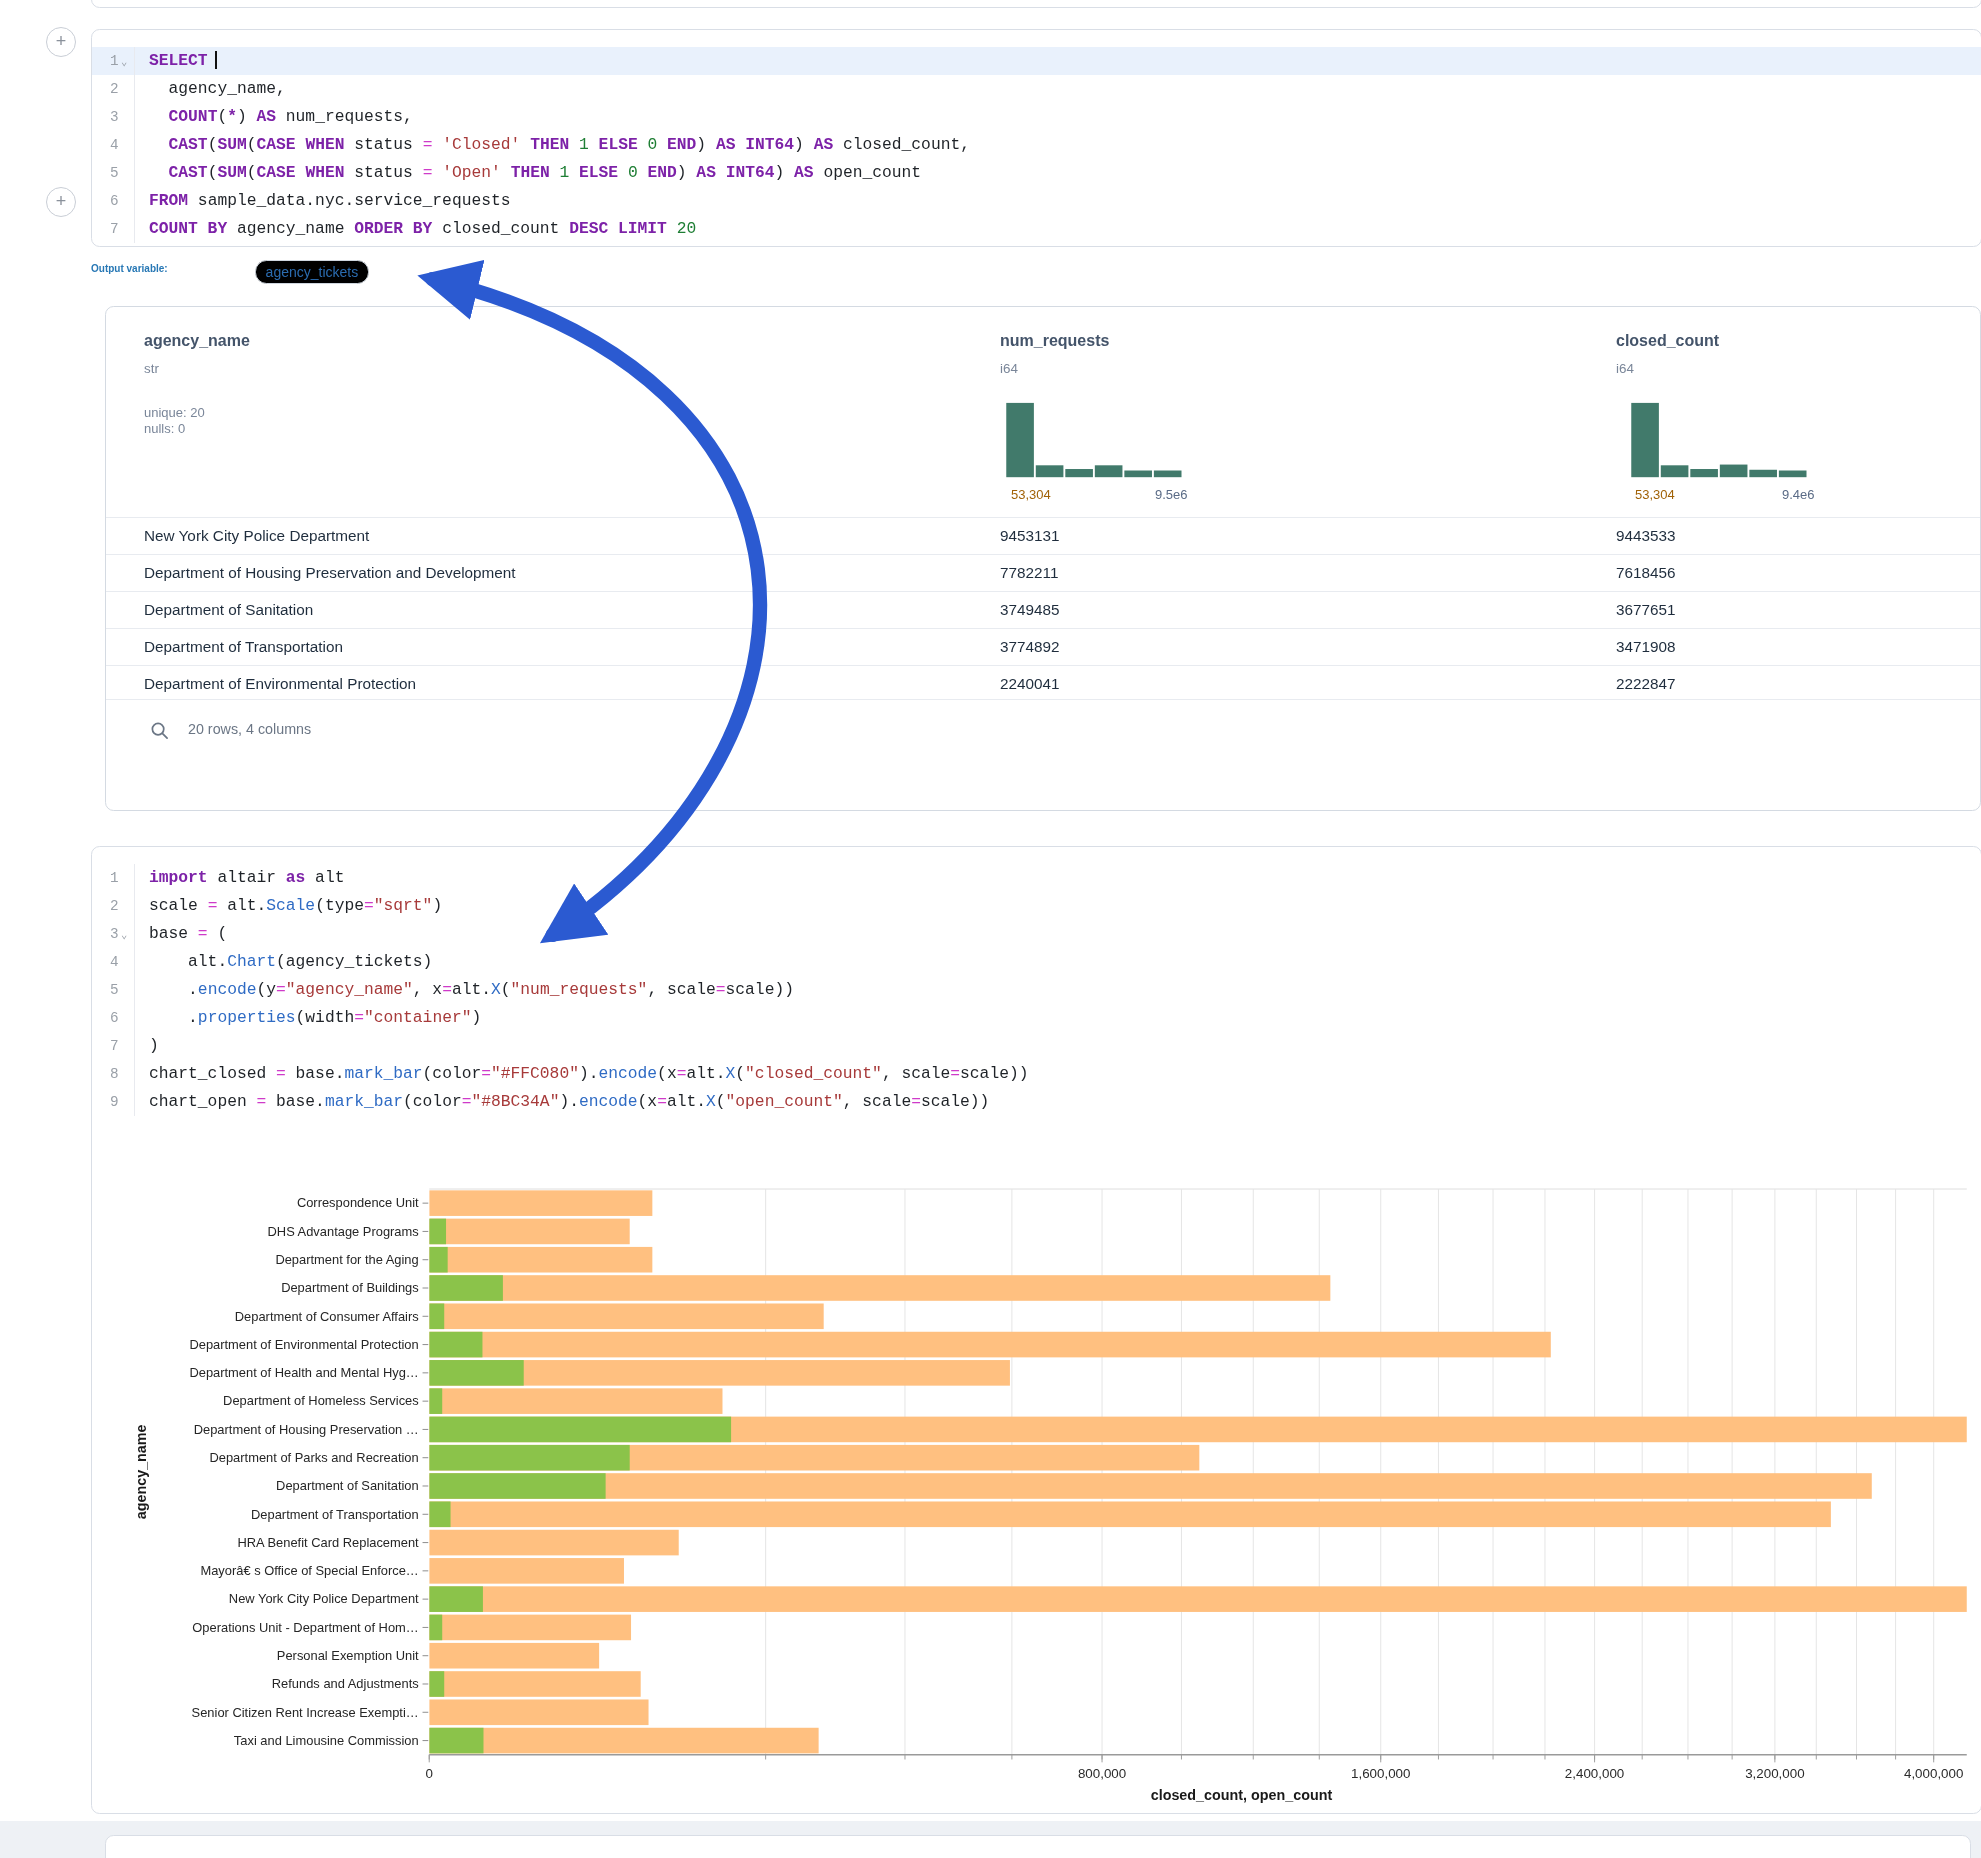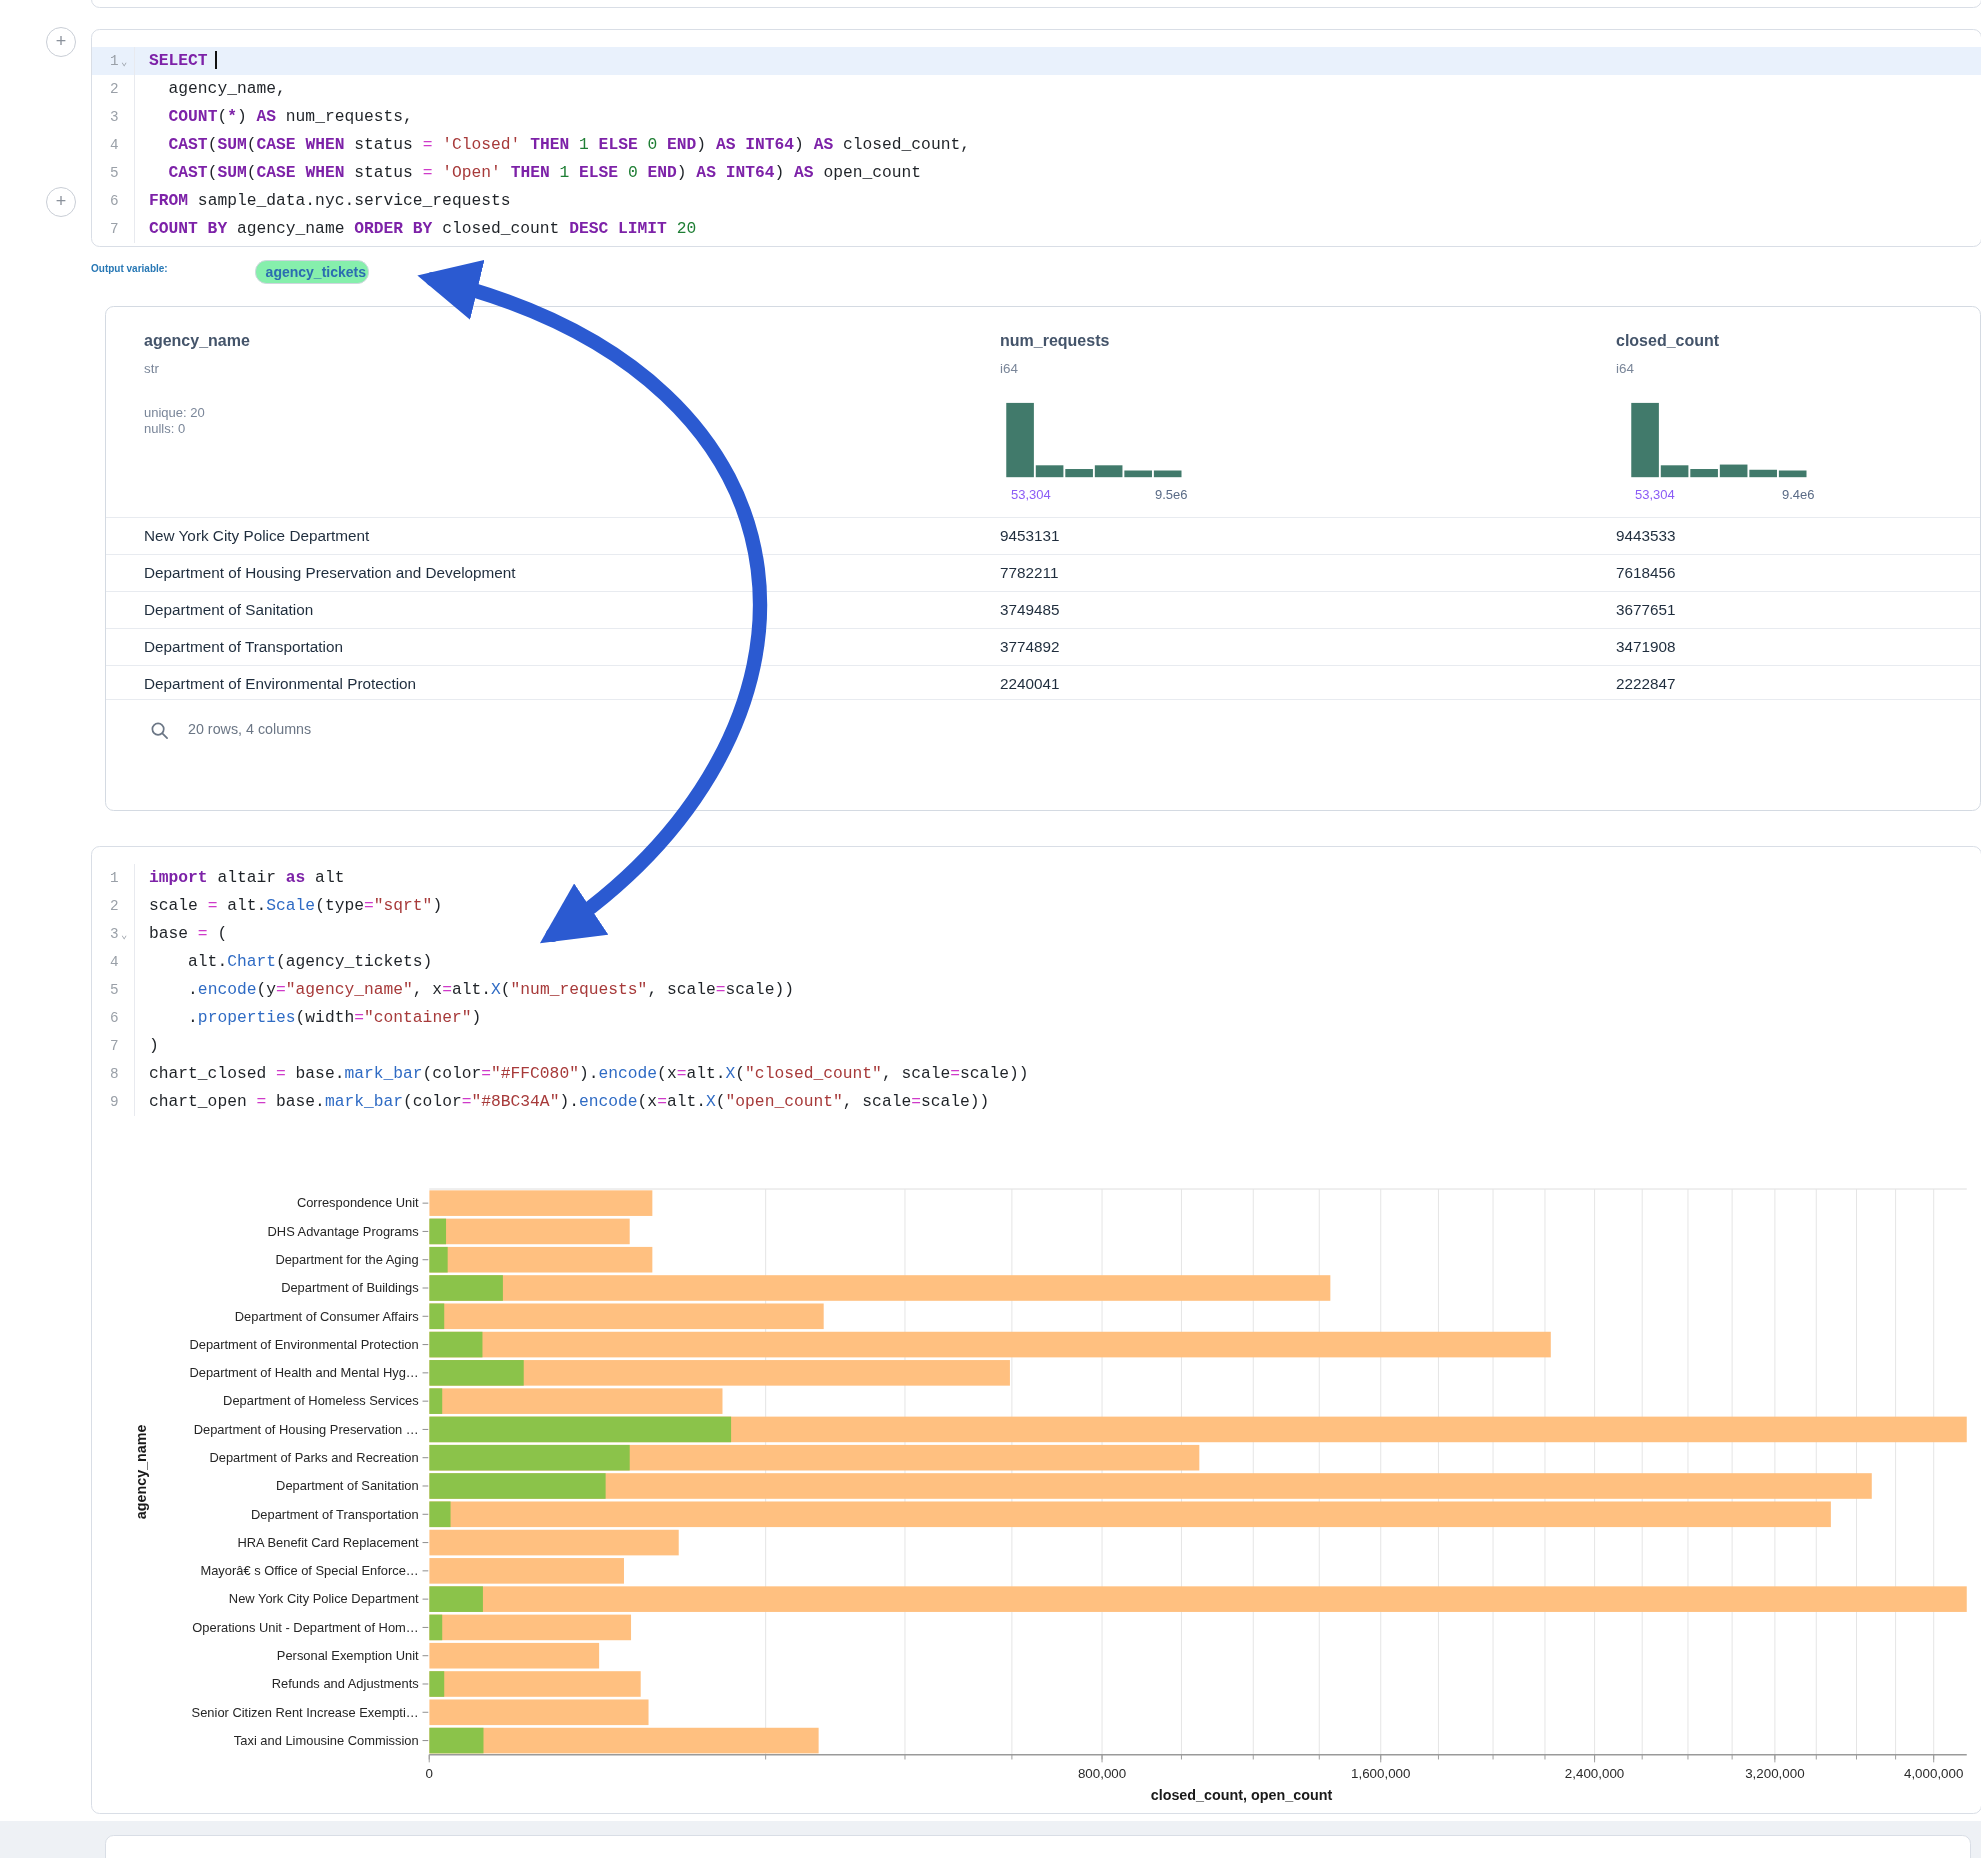--- a/index.html
+++ b/index.html
@@ -26,32 +26,32 @@
   .kw{color:#7d22a8;font-weight:bold;}
   .str{color:#a73a3a;}
   .num{color:#1e7e34;}
   .fn{color:#2f6bc4;}
   .op{color:#cf3ac9;}
   .pl{color:#1f2328;}
   .caret{display:inline-block;width:1.9px;height:18px;background:#111;vertical-align:-3.8px;margin-left:7.6px;}
   
   .outvar-label{position:absolute;left:91px;top:263px;font-size:10px;font-weight:bold;color:#2878b5;}
   .outvar-pill{position:absolute;left:255px;top:260px;width:114px;height:24px;border:1px solid #cfd6de;
-        border-radius:11.5px;background:#86efac;box-sizing:border-box;overflow:hidden;
-        font-size:14px;font-weight:bold;color:#2b6cb0;line-height:22px;padding-left:9.6px;white-space:nowrap;}
+        border-radius:11.5px;background:#000000;box-sizing:border-box;overflow:hidden;
+        font-size:14px;font-weight:normal;color:#2b6cb0;line-height:22px;padding-left:9.6px;white-space:nowrap;}
   
   .table-panel{position:absolute;left:105px;top:306px;width:1876px;height:505px;background:#fff;
         border:1px solid #d4dae2;border-radius:8.6px;box-sizing:border-box;}
   .th-name{position:absolute;top:25px;font-size:16px;font-weight:bold;color:#44546a;}
   .th-dtype{position:absolute;top:54px;font-size:13.4px;color:#7a8699;}
   .th-meta1{position:absolute;top:98px;font-size:13px;color:#7a8699;}
   .th-meta2{position:absolute;top:114px;font-size:13px;color:#7a8699;}
   .c1{left:38px;} .c2{left:894px;} .c3{left:1510px;}
   .hist{position:absolute;top:94px;width:191px;height:80px;}
-  .hist-min{position:absolute;top:180px;font-size:13px;color:#8b5cf6;}
+  .hist-min{position:absolute;top:180px;font-size:13px;color:#a16207;}
   .hist-max{position:absolute;top:180px;font-size:13px;color:#5a6b86;}
   .rows{position:absolute;left:0;top:210px;width:100%;}
   .trow{position:relative;height:36px;line-height:36px;border-top:1px solid #e8ebf0;font-size:15.3px;color:#1f2d3d;}
   .trow span{position:absolute;top:0;white-space:nowrap;}
   .tfoot{position:absolute;left:0;top:392px;width:100%;height:57px;border-top:1px solid #e8ebf0;}
   .tfoot-text{position:absolute;left:82px;top:21px;font-size:14.3px;color:#6b7685;}
   .tfoot-icon{position:absolute;left:44px;top:21px;}
   
   #arrow-overlay{position:absolute;left:0;top:0;width:1982px;height:1858px;pointer-events:none;z-index:50;}
   

